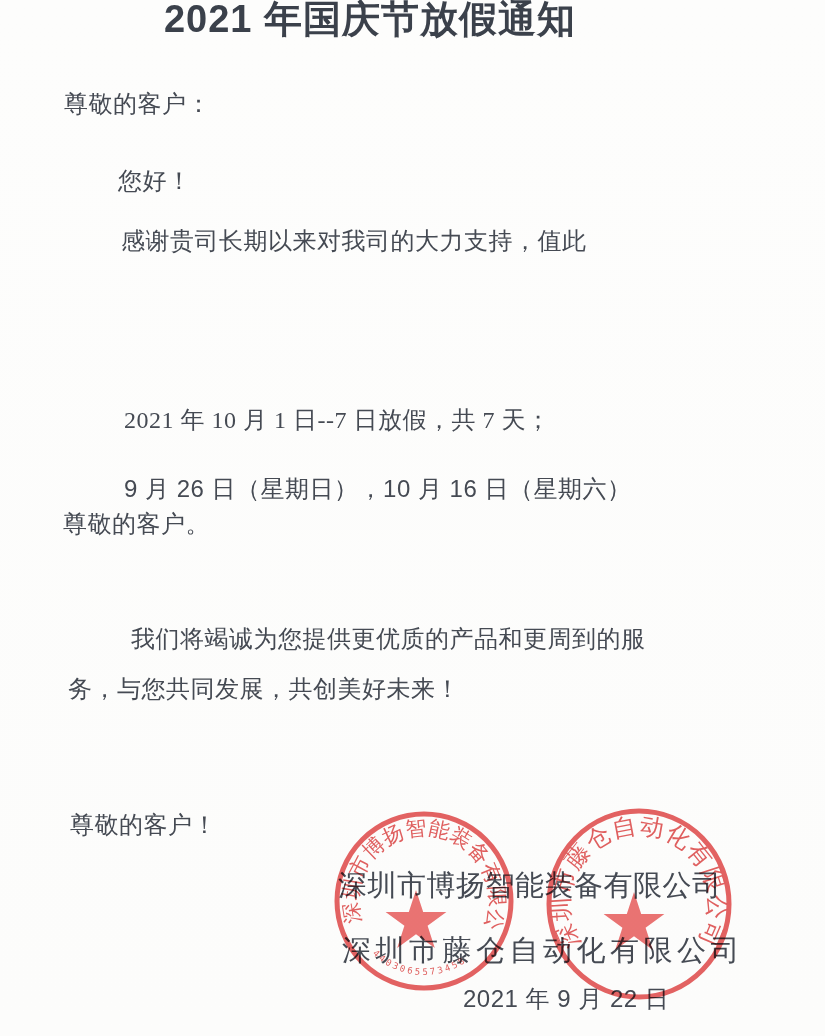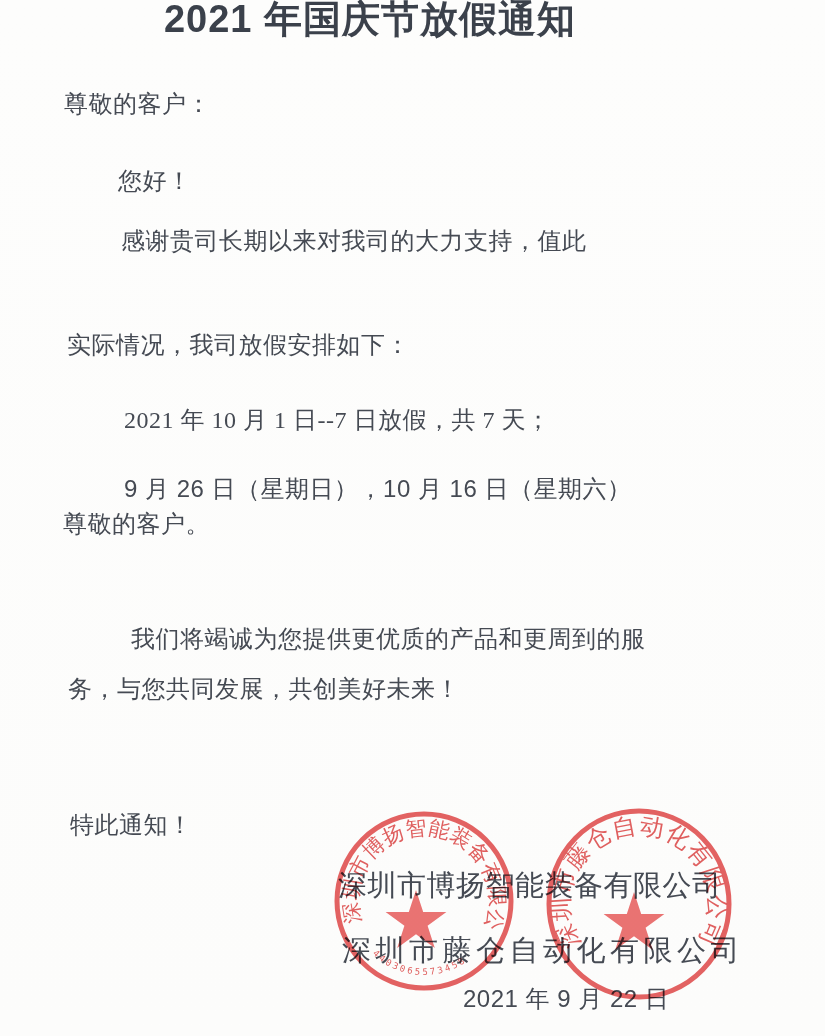--- a/index.html
+++ b/index.html
@@ -56,30 +56,29 @@
 </head>
 <body>
 
 <div class="page">
 
   <div class="line title">2021 年国庆节放假通知</div>
   <div class="line salutation">尊敬的客户：</div>
   <div class="line greeting">您好！</div>
 
   <div class="line p1l1">感谢贵司长期以来对我司的大力支持，值此</div>
-  <div class="line p1l3">实际情况，我司放假安排如下：</div>
 
   <div class="line h1">2021 年 10 月 1 日--7 日放假，共 7 天；</div>
   <div class="line h2">9 月 26 日（星期日），10 月 16 日（星期六）</div>
   <div class="line h3">尊敬的客户。</div>
 
   <div class="line p2l2">务，与您共同发展，共创美好未来！</div>
   <div class="line p2l1">我们将竭诚为您提供更优质的产品和更周到的服</div>
 
-  <div class="line closing">特此通知！</div>
+  <div class="line closing">尊敬的客户！</div>
   <div class="line company1">深圳市博扬智能装备有限公司</div>
   <div class="line company2">深圳市藤仓自动化有限公司</div>
   <div class="line datel">2021 年 9 月 22 日</div>
 
   <svg class="seal seal-1" width="184" height="184" viewBox="-92 -92 184 184">
     <circle cx="0" cy="0" r="87" fill="none" stroke="#e24d4d" stroke-width="5"></circle>
     <path id="seal1-arc" d="M -62 22.6 A 66 66 0 1 1 62 22.6" fill="none"></path>
     <text font-size="21" letter-spacing="0.3" fill="#de4a4a" font-family="Liberation Sans, DejaVu Sans, sans-serif">
       <textPath href="#seal1-arc" startOffset="2">深圳市博扬智能装备有限公司</textPath>
     </text>

